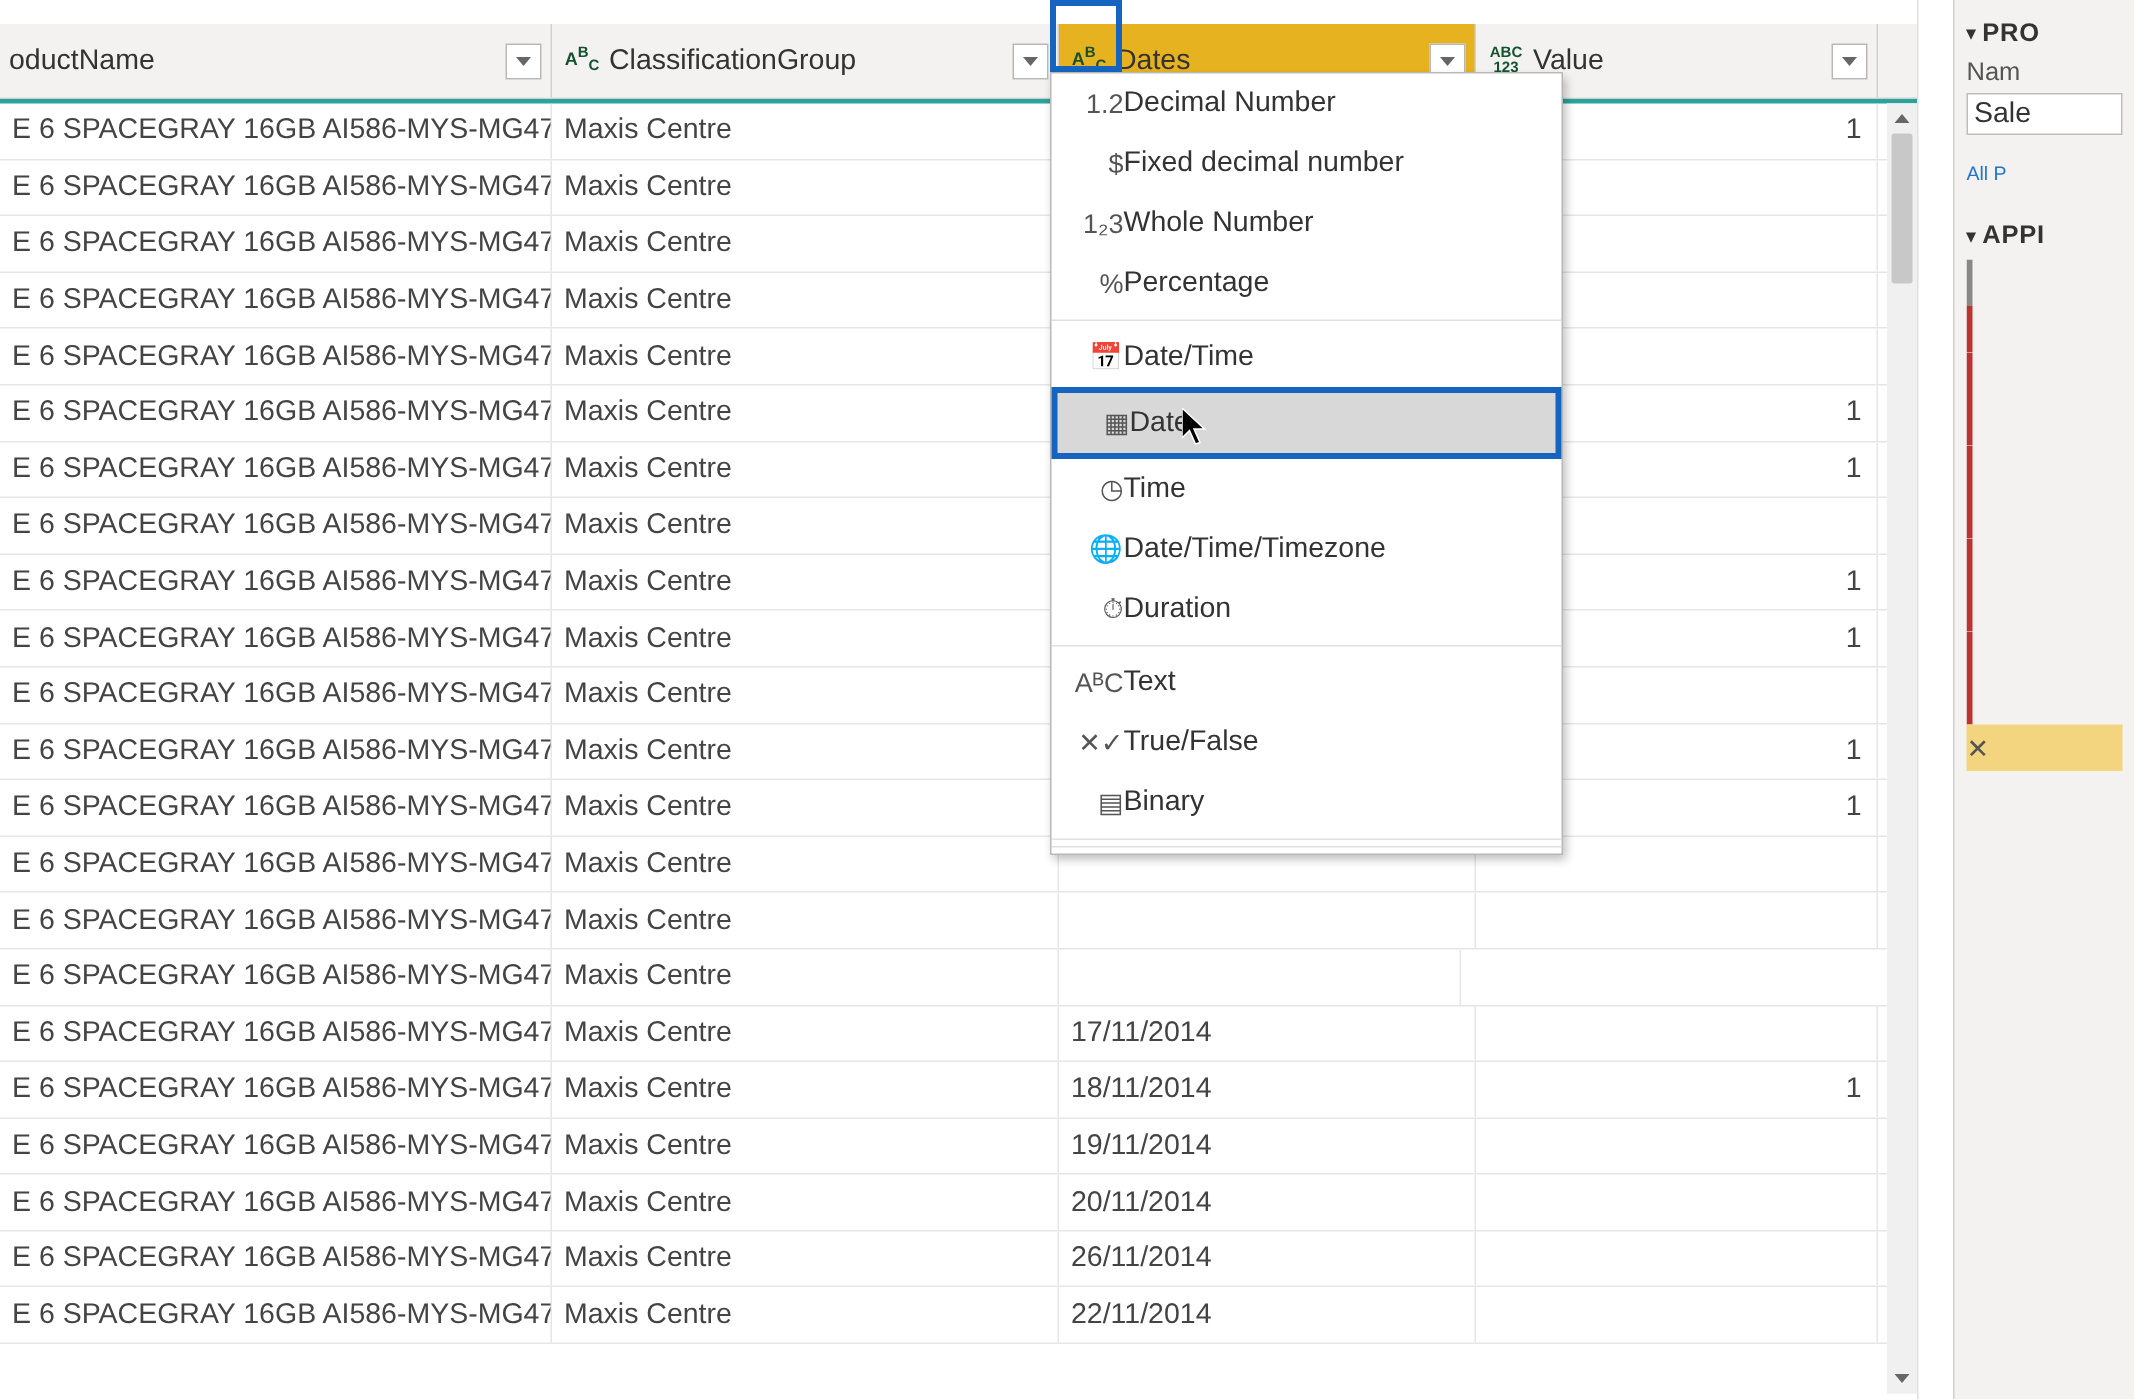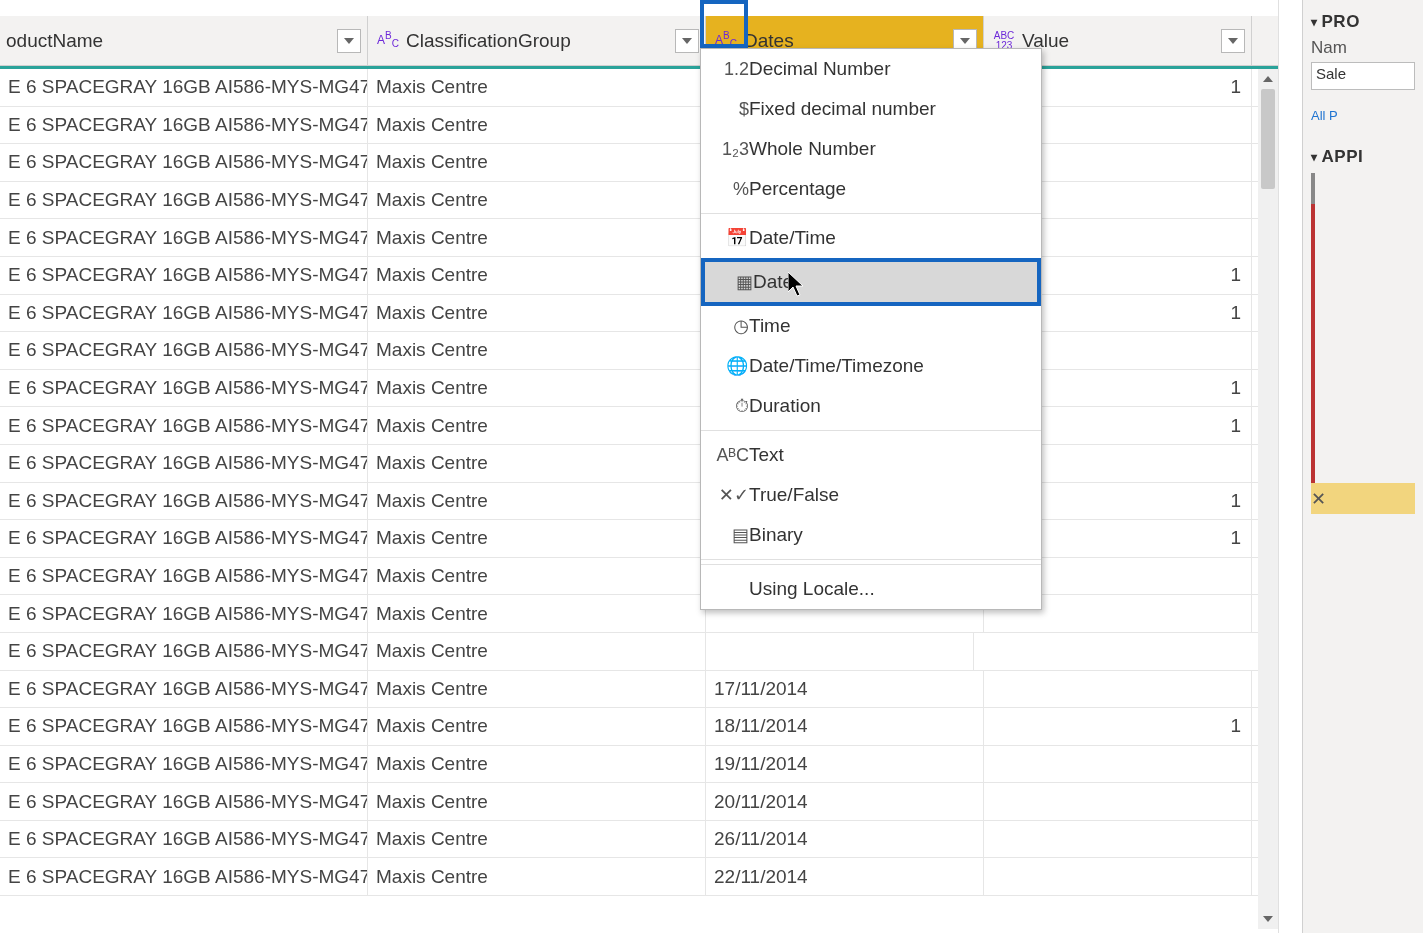--- a/index.html
+++ b/index.html
@@ -39,22 +39,23 @@
     overflow: hidden;
   }
   .header-cell.selected {
     background: #e6b21f; 
   }
   .type-icon {
     flex: 0 0 auto;
     width: 28px;
     text-align: center;
     font-size: 16px;
-    color: #6d28d9;
+    color: #14532d;
     margin-right: 4px;
+    font-weight: bold;
   }
   .hdr-label {
     flex: 1 1 auto;
     overflow: hidden;
     text-overflow: ellipsis;
   }
   .filter-btn {
     flex: 0 0 auto;
     width: 24px;
     height: 24px;
@@ -197,21 +198,21 @@
     align-items: center;
   }
   .rp-section-title .caret { margin-right: 4px; font-size: 12px; }
   .rp-label { font-size: 17px; color: #555; margin-bottom: 4px; }
   .rp-input {
     width: 100%;
     height: 28px;
     border: 1px solid #bcbcbc;
     background: #fff;
     padding: 2px 4px;
-    font-size: 15px;
+    font-size: 19px;
     color: #333;
     overflow: hidden;
     white-space: nowrap;
   }
   .rp-link {
     color: #1f74d1;
     font-size: 13px;
     margin-top: 18px;
     margin-bottom: 24px;
     white-space: nowrap;
@@ -493,24 +494,20 @@
     <div class="menu-item">
       <span class="mi-icon">✕✓</span>
       <span>True/False</span>
     </div>
     <div class="menu-item">
       <span class="mi-icon">▤</span>
       <span>Binary</span>
     </div>
     <div class="menu-sep"></div>
     <div class="menu-sep"></div>
-    <div class="menu-item">
-      <span class="mi-icon"></span>
-      <span>Using Locale...</span>
-    </div>
   </div>
 
 <svg class="cursor" width="20" height="26">
   <path d="M0 0 L0 20 L5 15 L9 24 L12 23 L8 14 L15 14 Z" fill="#000" stroke="#fff" stroke-width="1"></path>
 </svg>
 
 <div class="close-band"></div>
 
 <div class="right-panel">
   <div class="rp-section-title">

